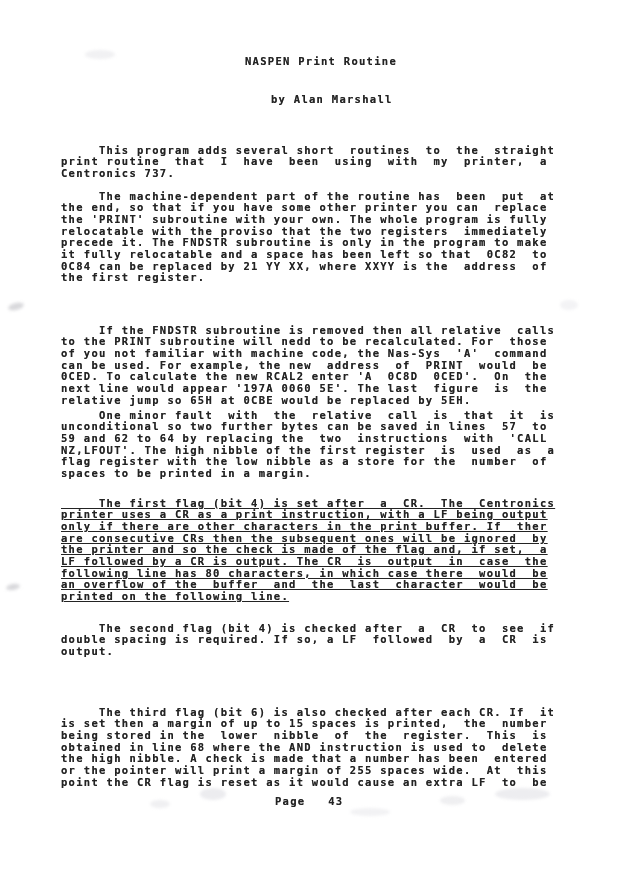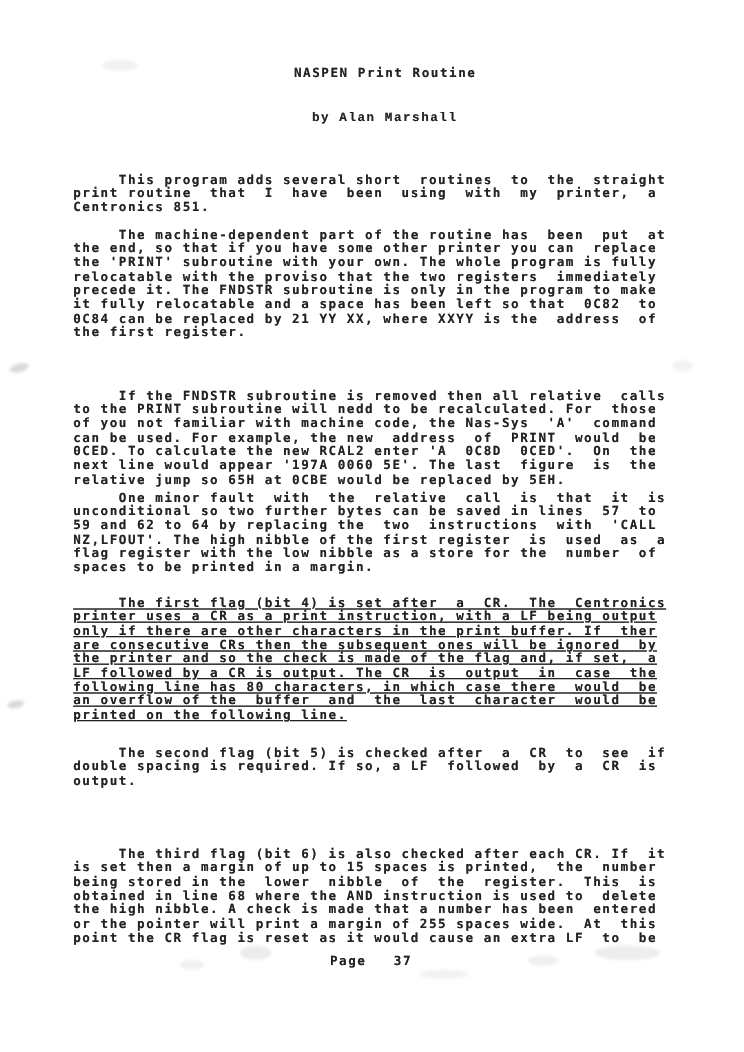--- a/index.html
+++ b/index.html
@@ -19,21 +19,21 @@
     position: absolute;
     white-space: pre;
     font-size: 10.5px;
     line-height: 11.7px;
     letter-spacing: 1.28px;
     font-weight: 700;
     color: #232323;
     text-shadow: 0 0 0.5px rgba(20,20,20,0.55);
   }
   .centered-head { left: 245px; top: 56px; }
-  .byline       { left: 260px; top: 94px; font-family: Liberation Mono, monospace; }
+  .byline       { left: 271px; top: 94px; }
   .para         { left: 61px; }
   .p1 { top: 134px; }
   .p2 { top: 180px; }
   .p3 { top: 314px; }
   .p4 { top: 399px; }
   .p5 { top: 487px; text-decoration: underline; }
   .p6 { top: 612px; }
   .p7 { top: 696px; }
   .footer { left: 275px; top: 796px; }
 
@@ -57,21 +57,21 @@
 <body>
 
 <div class="page">
 
   <div class="txt centered-head">NASPEN Print Routine</div>
 
   <div class="txt byline">by Alan Marshall</div>
 
   <pre class="txt para p1">     This program adds several short  routines  to  the  straight
 print routine  that  I  have  been  using  with  my  printer,  a
-Centronics 851.</pre>
+Centronics 737.</pre>
 
   <pre class="txt para p2">     The machine-dependent part of the routine has  been  put  at
 the end, so that if you have some other printer you can  replace
 the 'PRINT' subroutine with your own. The whole program is fully
 relocatable with the proviso that the two registers  immediately
 precede it. The FNDSTR subroutine is only in the program to make
 it fully relocatable and a space has been left so that  0C82  to
 0C84 can be replaced by 21 YY XX, where XXYY is the  address  of
 the first register.</pre>
 
@@ -93,33 +93,33 @@
   <pre class="txt para p5">     The first flag (bit 4) is set after  a  CR.  The  Centronics
 printer uses a CR as a print instruction, with a LF being output
 only if there are other characters in the print buffer. If  ther
 are consecutive CRs then the subsequent ones will be ignored  by
 the printer and so the check is made of the flag and, if set,  a
 LF followed by a CR is output. The CR  is  output  in  case  the
 following line has 80 characters, in which case there  would  be
 an overflow of the  buffer  and  the  last  character  would  be
 printed on the following line.</pre>
 
-  <pre class="txt para p6">     The second flag (bit 5) is checked after  a  CR  to  see  if
+  <pre class="txt para p6">     The second flag (bit 4) is checked after  a  CR  to  see  if
 double spacing is required. If so, a LF  followed  by  a  CR  is
 output.</pre>
 
   <pre class="txt para p7">     The third flag (bit 6) is also checked after each CR. If  it
 is set then a margin of up to 15 spaces is printed,  the  number
 being stored in the  lower  nibble  of  the  register.  This  is
 obtained in line 68 where the AND instruction is used to  delete
 the high nibble. A check is made that a number has been  entered
 or the pointer will print a margin of 255 spaces wide.  At  this
 point the CR flag is reset as it would cause an extra LF  to  be</pre>
 
-  <div class="txt footer">Page   37</div>
+  <div class="txt footer">Page   43</div>
 
   <div class="smudge sm1"></div>
   <div class="smudge sm2"></div>
   <div class="smudge sm3"></div>
   <div class="smudge sm4"></div>
   <div class="smudge sm5"></div>
   <div class="smudge sm6"></div>
   <div class="smudge sm7"></div>
   <div class="smudge sm8"></div>
   <div class="smudge sm9"></div>

